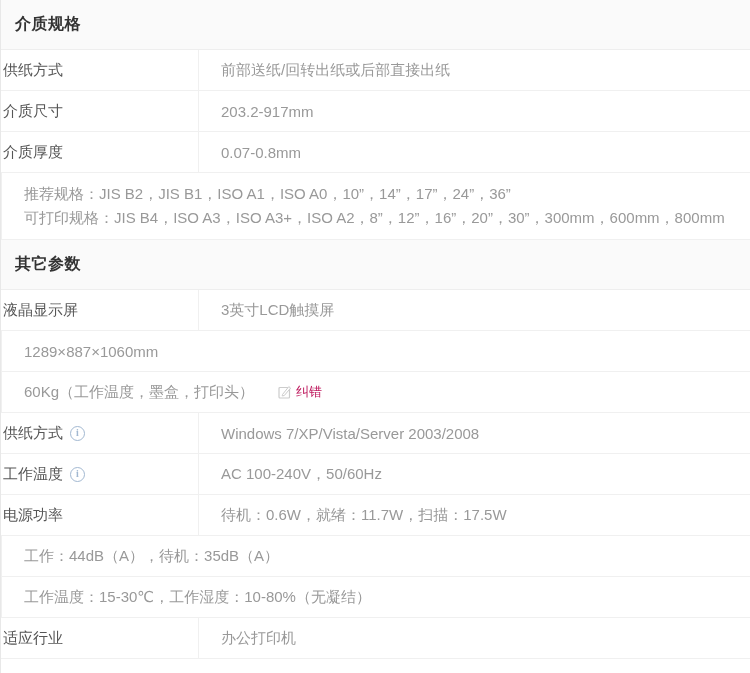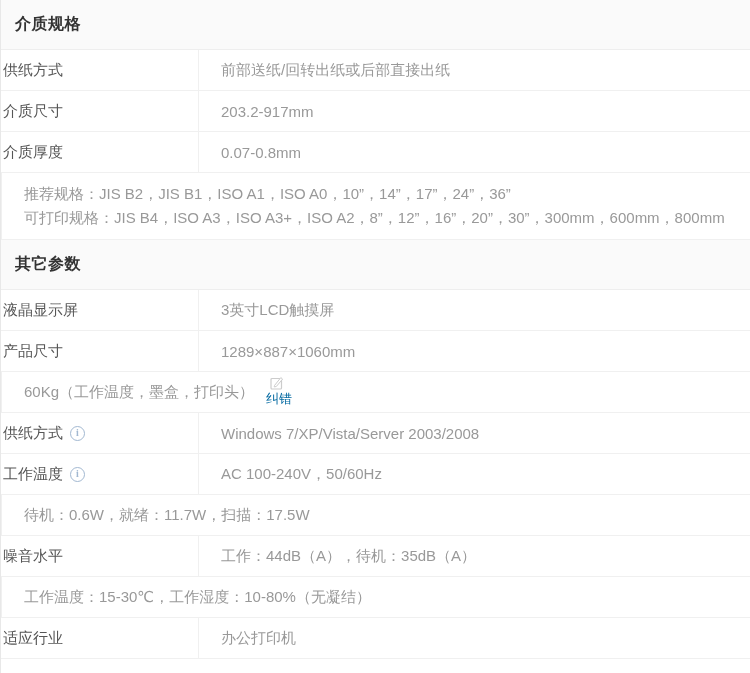--- a/index.html
+++ b/index.html
@@ -55,24 +55,23 @@
     border:1px solid #a2b8d1; border-radius:50%;
     color:#a2b8d1;
     font-size:10px; font-family:"Liberation Serif","DejaVu Serif",serif;
     font-style:normal; font-weight:bold;
     margin-left:7px;
     cursor:pointer;
     line-height:1;
   }
   .correction-link {
     display:inline-flex; align-items:center;
-    margin-left:12px;
-    color:#0369a1; font-size:13px;
+    margin-left:24px;
+    color:#be185d; font-size:13px;
     cursor:pointer;
-    flex-direction:column;
   }
   .correction-link svg { margin-right:4px; display:block; }
 </style>
 </head>
 <body>
 
 <div class="spec-table">
 
   <div class="section-header">
     <span class="title">介质规格</span>
@@ -103,21 +102,20 @@
   <div class="section-header">
     <span class="title">其它参数</span>
   </div>
 
   <div class="spec-row">
     <div class="label-cell">液晶显示屏</div>
     <div class="value-cell">3英寸LCD触摸屏</div>
   </div>
 
   <div class="spec-row">
-    <div class="label-cell">产品尺寸</div>
     <div class="value-cell">1289×887×1060mm</div>
   </div>
 
   <div class="spec-row">
     <div class="value-cell">
       <span>60Kg（工作温度，墨盒，打印头）</span>
       <span class="correction-link">
         <svg width="14" height="14" viewBox="0 0 14 14">
           <rect x="1" y="2.5" width="10.5" height="10.5" rx="1" fill="none" stroke="#cccccc" stroke-width="1.2"></rect>
           <path d="M4.5 9.5 L10.8 1.6 L12.6 3.1 L6.3 10.5 L4.2 10.9 Z" fill="#ffffff" stroke="#cccccc" stroke-width="1"></path>
@@ -137,25 +135,25 @@
 
   <div class="spec-row">
     <div class="label-cell">
       <span>工作温度</span>
       <span class="info-icon">i</span>
     </div>
     <div class="value-cell">AC 100-240V，50/60Hz</div>
   </div>
 
   <div class="spec-row">
+    <div class="label-cell">电源功率</div>
     <div class="value-cell">待机：0.6W，就绪：11.7W，扫描：17.5W</div>
   </div>
 
   <div class="spec-row">
-    <div class="label-cell">噪音水平</div>
     <div class="value-cell">工作：44dB（A），待机：35dB（A）</div>
   </div>
 
   <div class="spec-row">
     <div class="value-cell">工作温度：15-30℃，工作湿度：10-80%（无凝结）</div>
   </div>
 
   <div class="spec-row">
     <div class="label-cell">适应行业</div>
     <div class="value-cell">办公打印机</div>

